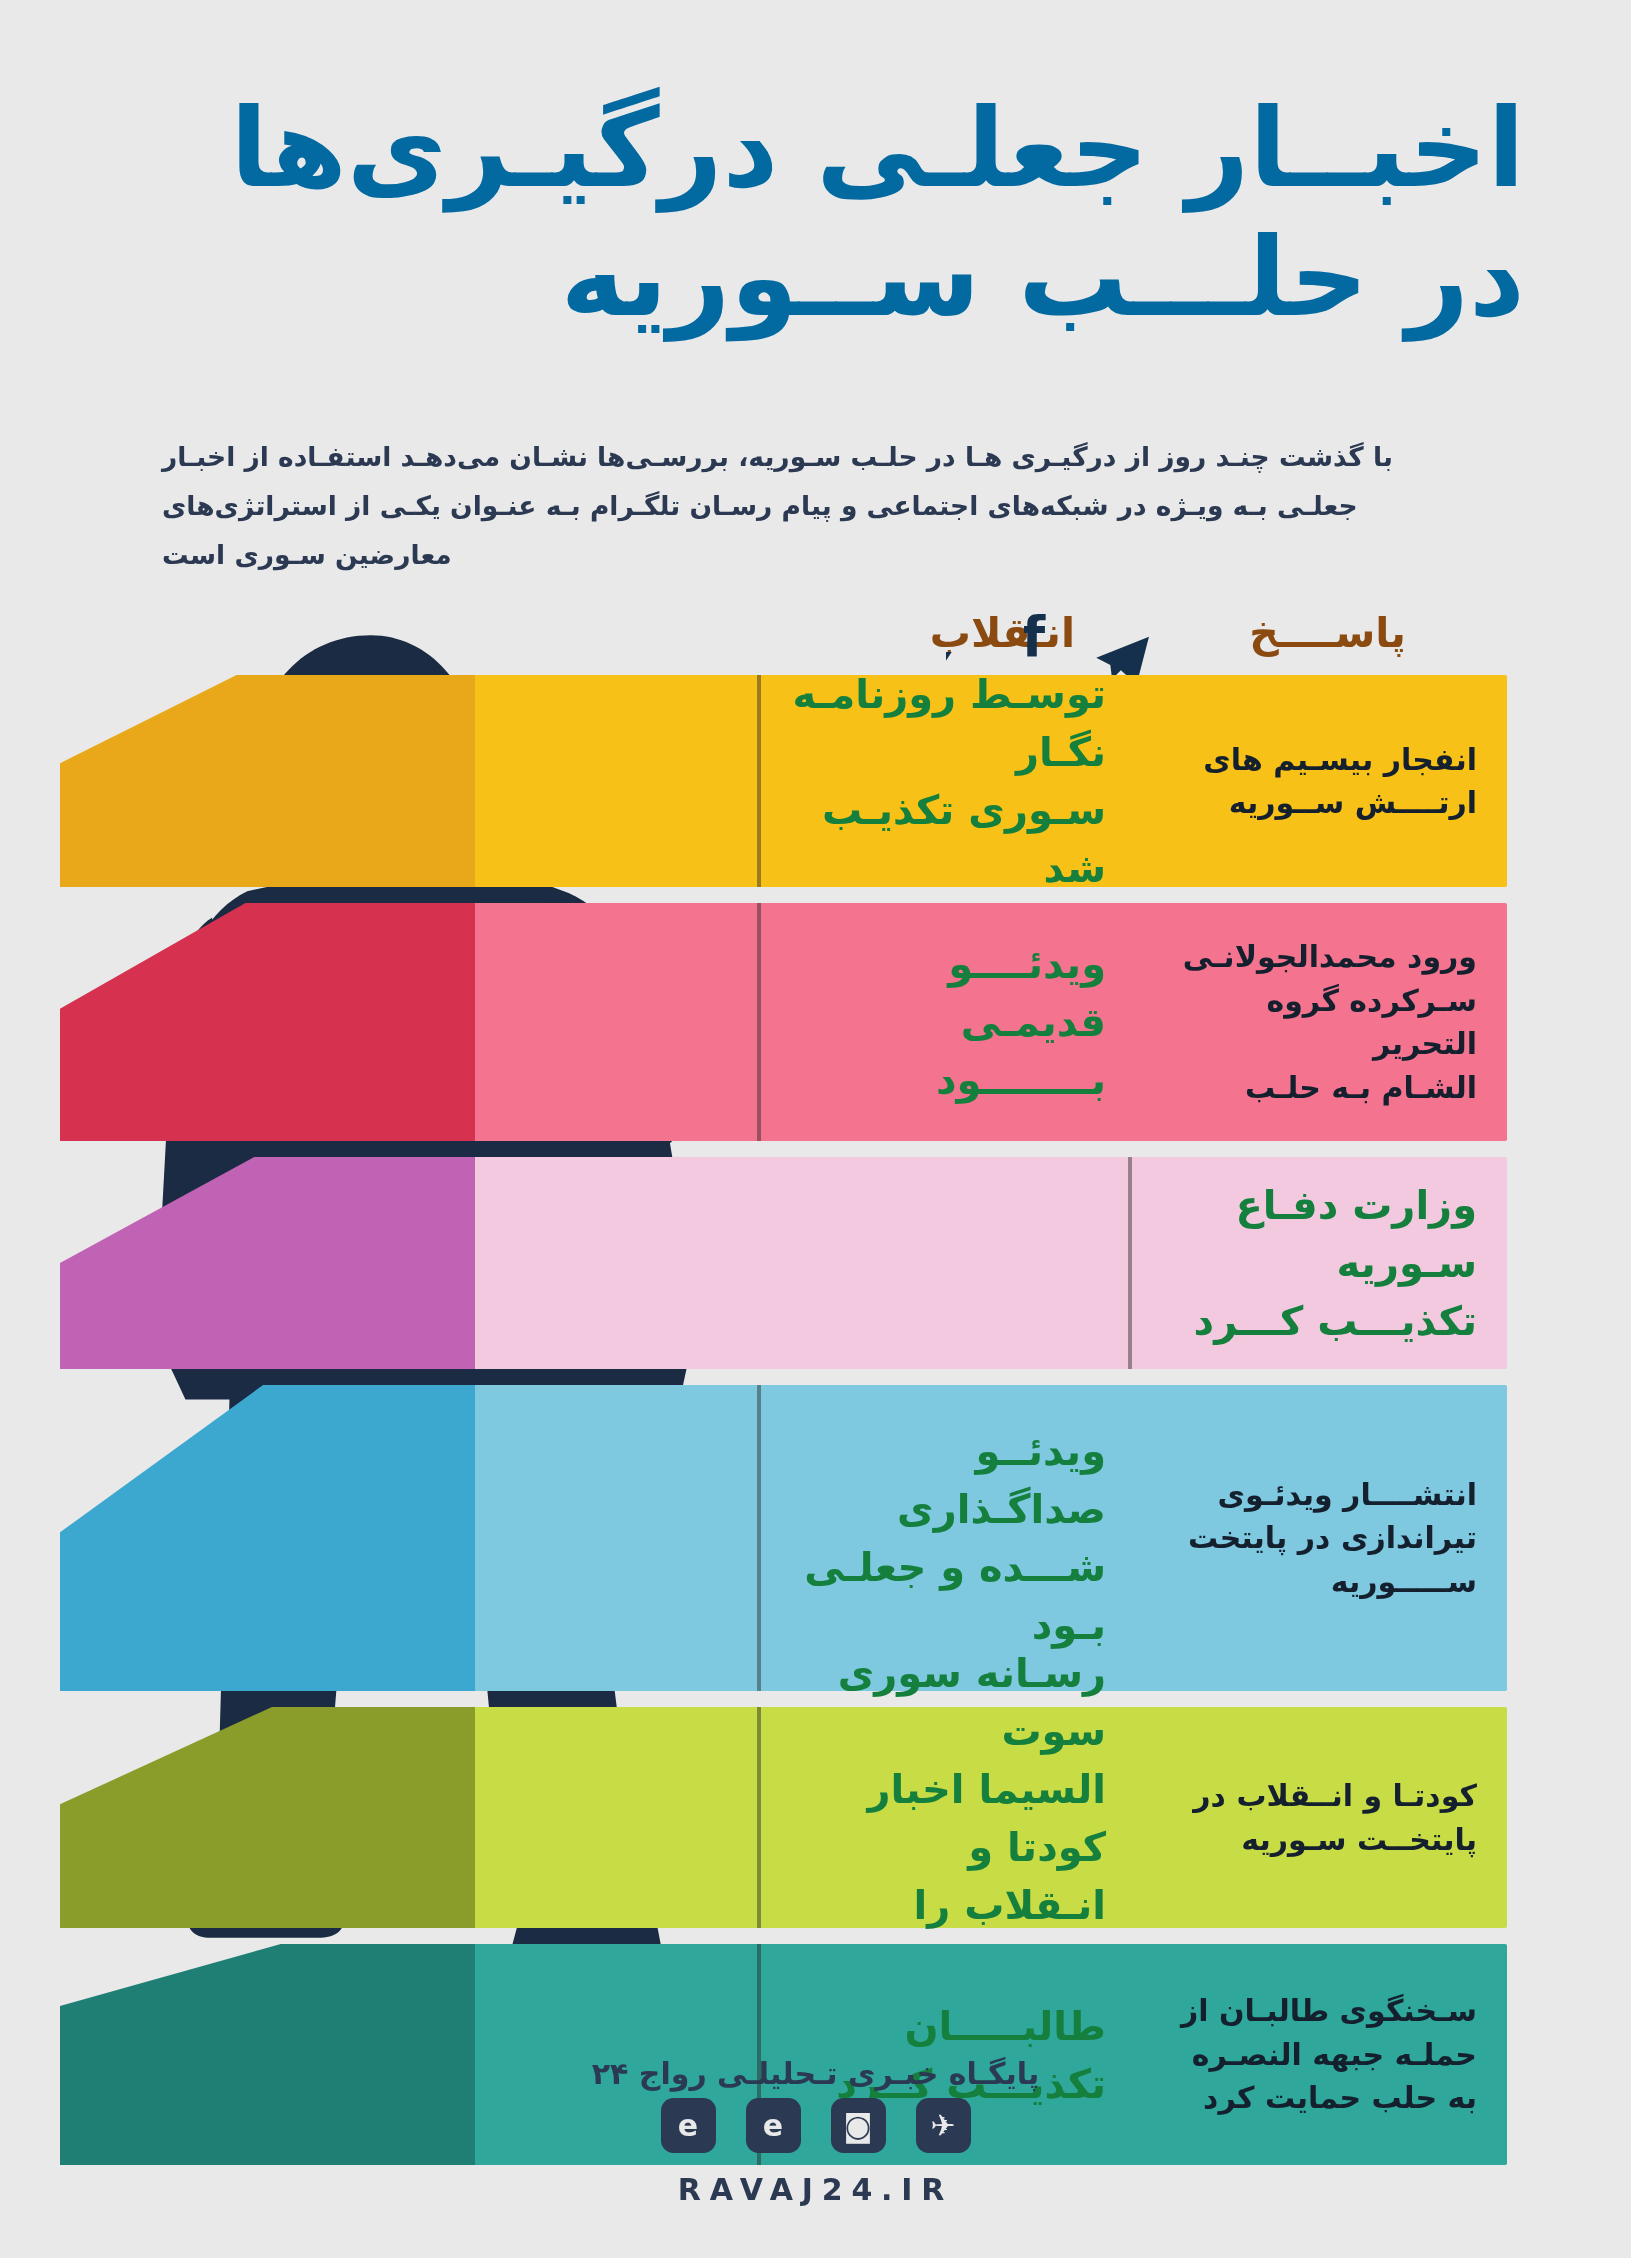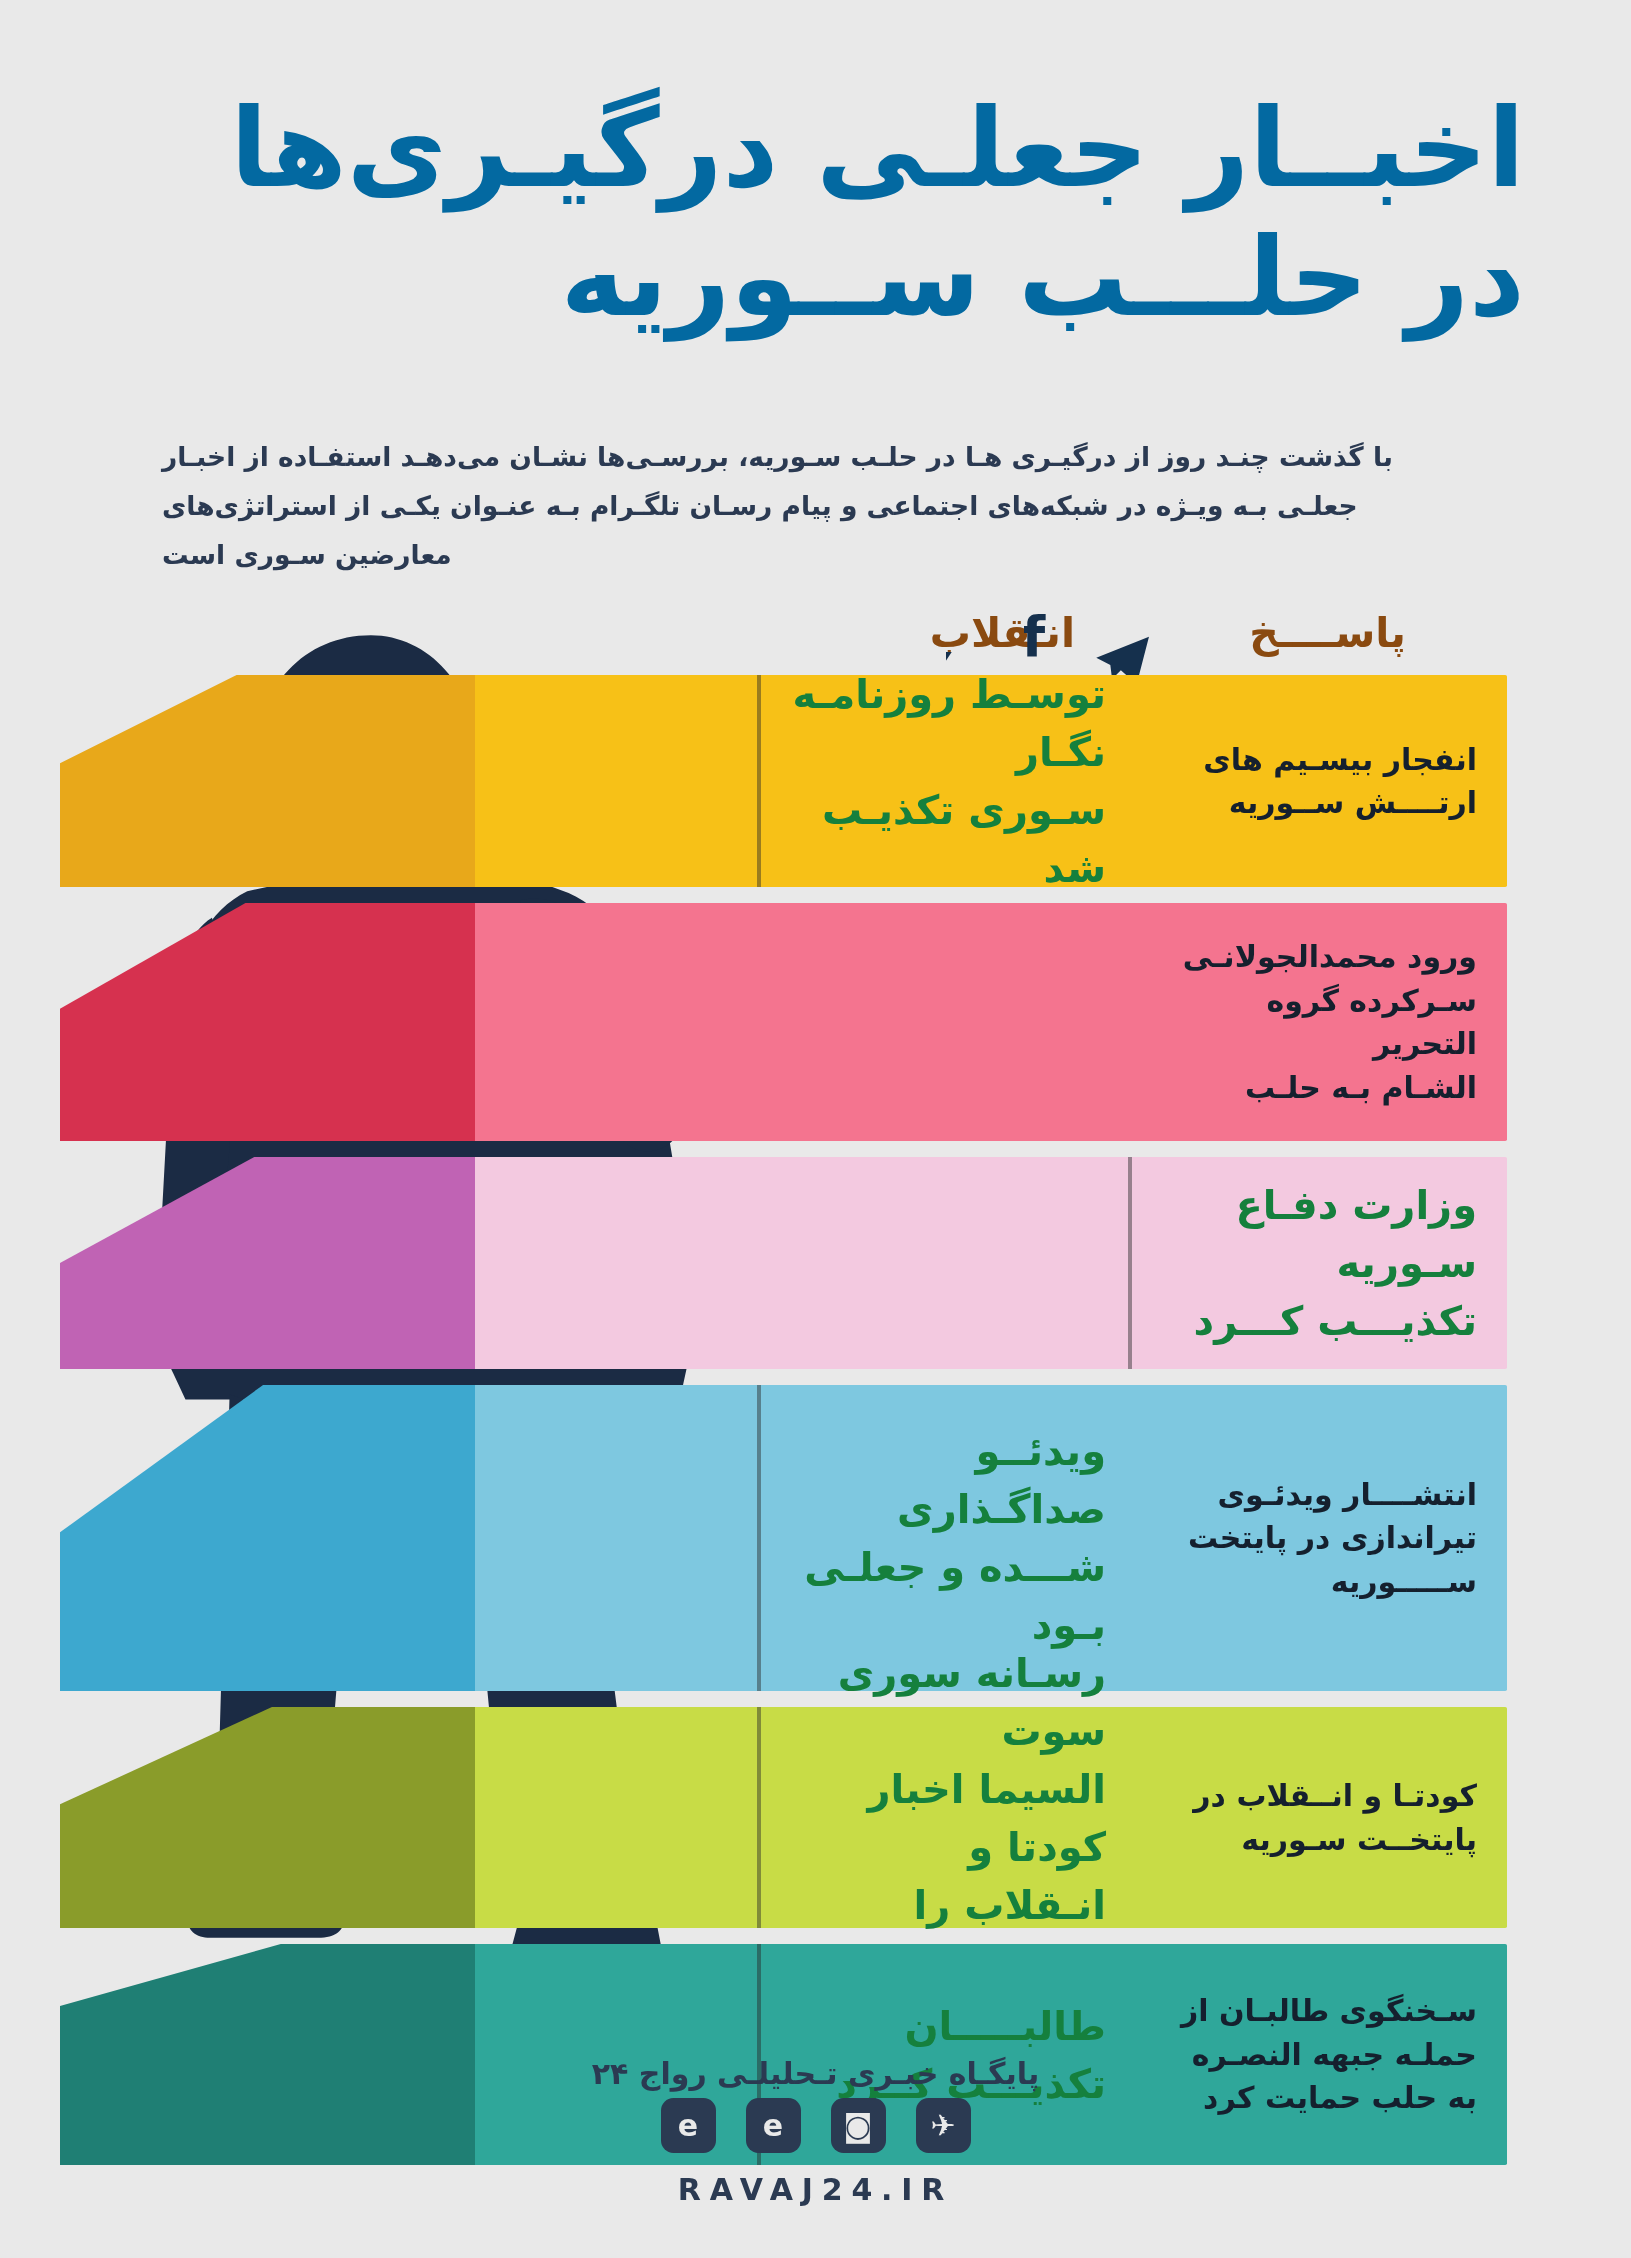--- a/index.html
+++ b/index.html
@@ -295,20 +295,22 @@
       <div class="band" style="background:#f4748f"></div>
       <div class="tail">
         <svg viewBox="0 0 470 270" preserveAspectRatio="none">
             <path d="M470 0 H210 L0 120 V270 H470 Z" fill="#d6314f"></path>
           </svg>
       </div>
       <div class="cells">
         <div class="cell rumor">ورود محمدالجولانـی
 سـرکرده گروه التحریر
 الشـام بـه حلـب</div>
+        <div class="cell answer">ویدئــــو قدیمـی
+بــــــــود</div>
       </div>
     </div>
 
     <div class="row" style="height:212px">
       <div class="band" style="background:#f3c9e0"></div>
       <div class="tail">
         <svg viewBox="0 0 470 240" preserveAspectRatio="none">
             <path d="M470 0 H220 L0 120 V240 H470 Z" fill="#c063b4"></path>
           </svg>
       </div>

